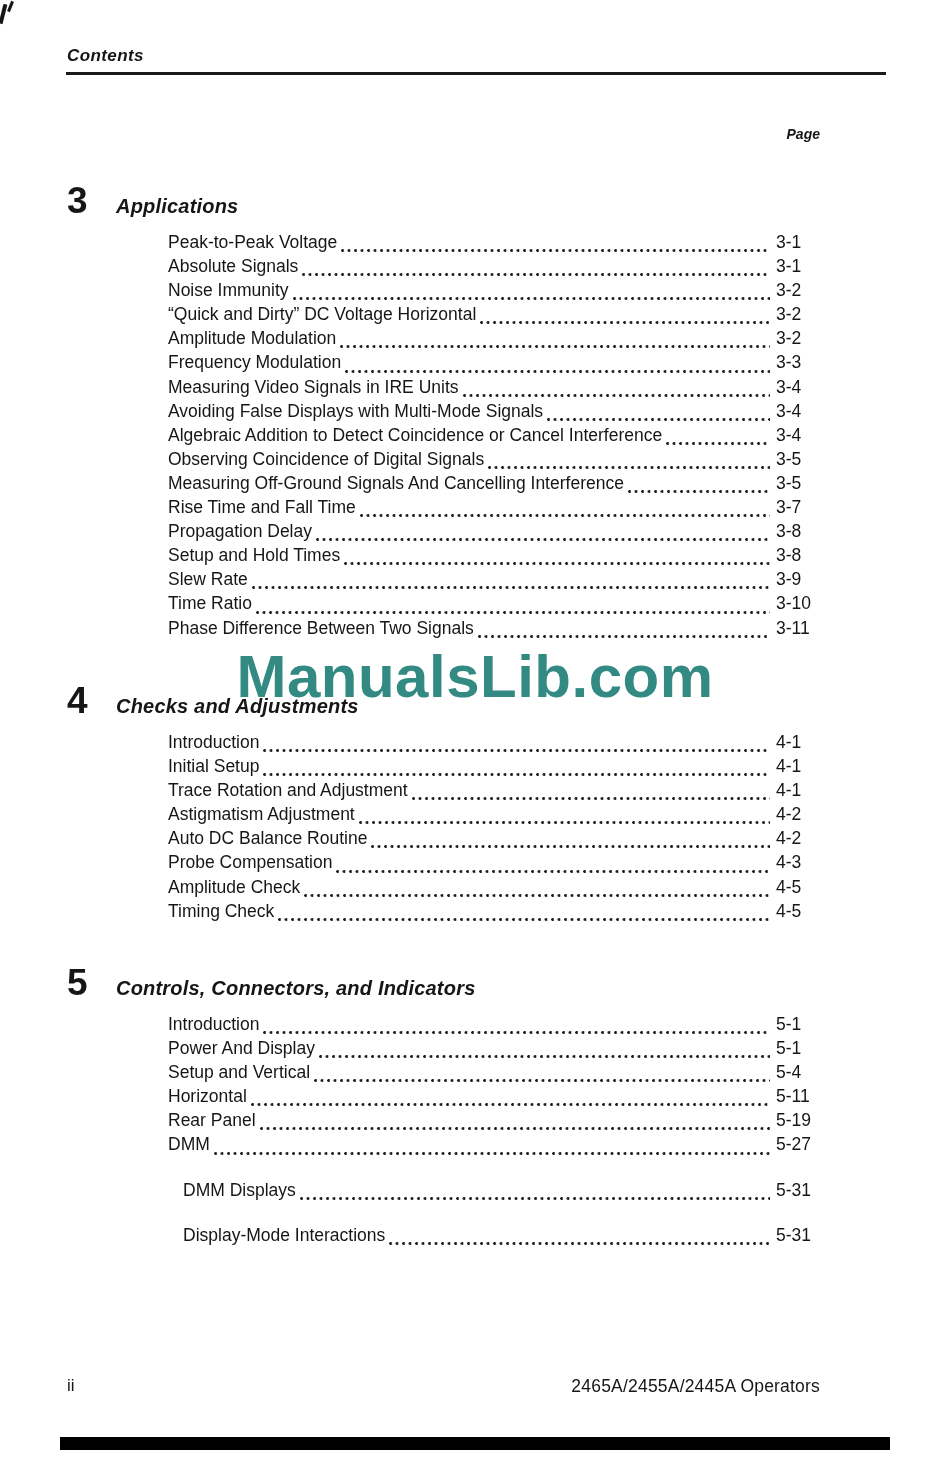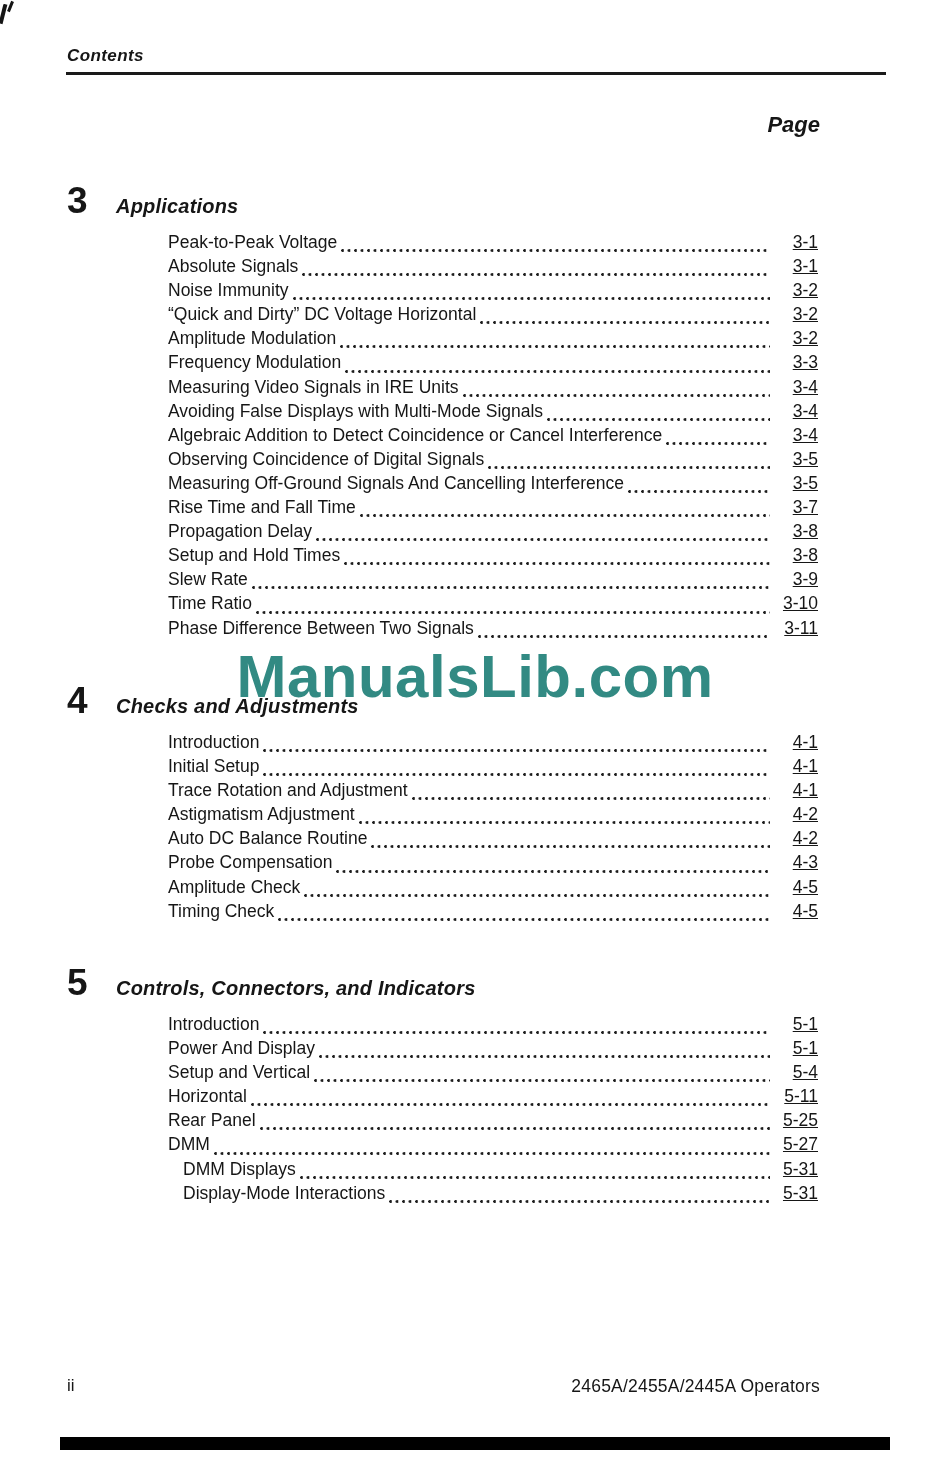--- a/index.html
+++ b/index.html
@@ -29,22 +29,22 @@
     left: 66px;
     right: 64px;
     top: 72px;
     height: 2.5px;
     background: #1a1a1a;
   }
 
   .page-col-label {
     position: absolute;
     right: 130px;
-    top: 112px;
-    font-size: 22px;
+    top: 126px;
+    font-size: 14px;
     font-weight: bold;
     font-style: italic;
     text-align: center;
   }
 
   
   .section { position: absolute; left: 67px; right: 67px; }
   #sec3 { top: 180px; }
   #sec4 { top: 680px; }
   #sec5 { top: 962px; }
@@ -64,32 +64,32 @@
     letter-spacing: 0.2px;
   }
 
   .entries { margin: 6px 65px 0 101px; }
   .toc-row {
     display: flex;
     align-items: baseline;
     height: 24.1px;
     font-size: 17.5px;
   }
-  .toc-row.indent-1 { padding-left: 15px; }
+  .toc-row.indent-1 { padding-left: 15px; margin-top: 21px; }
   .entry-title { white-space: nowrap; }
   .leader {
     flex: 1;
     align-self: flex-end;
     height: 3px;
     margin: 0 6px 4px 4px;
     background-image: radial-gradient(circle at 1.5px 1.5px, #1d1d1d 1.25px, rgba(0,0,0,0) 1.55px);
     background-size: 6.5px 3px;
     background-repeat: repeat-x;
   }
-  .entry-page { min-width: 42px; text-align: right; white-space: nowrap; text-decoration: underline; }
+  .entry-page { min-width: 42px; text-align: left; white-space: nowrap; }
 
   
   .watermark {
     position: absolute;
     left: 0;
     right: 0;
     top: 642px;
     text-align: center;
     font-size: 60px;
     font-weight: bold;
@@ -319,21 +319,21 @@
           <span class="entry-page">5-4</span>
         </div>
         <div class="toc-row">
           <span class="entry-title">Horizontal</span>
           <span class="leader"></span>
           <span class="entry-page">5-11</span>
         </div>
         <div class="toc-row">
           <span class="entry-title">Rear Panel</span>
           <span class="leader"></span>
-          <span class="entry-page">5-25</span>
+          <span class="entry-page">5-19</span>
         </div>
         <div class="toc-row">
           <span class="entry-title">DMM</span>
           <span class="leader"></span>
           <span class="entry-page">5-27</span>
         </div>
         <div class="toc-row indent-1">
           <span class="entry-title">DMM Displays</span>
           <span class="leader"></span>
           <span class="entry-page">5-31</span>

